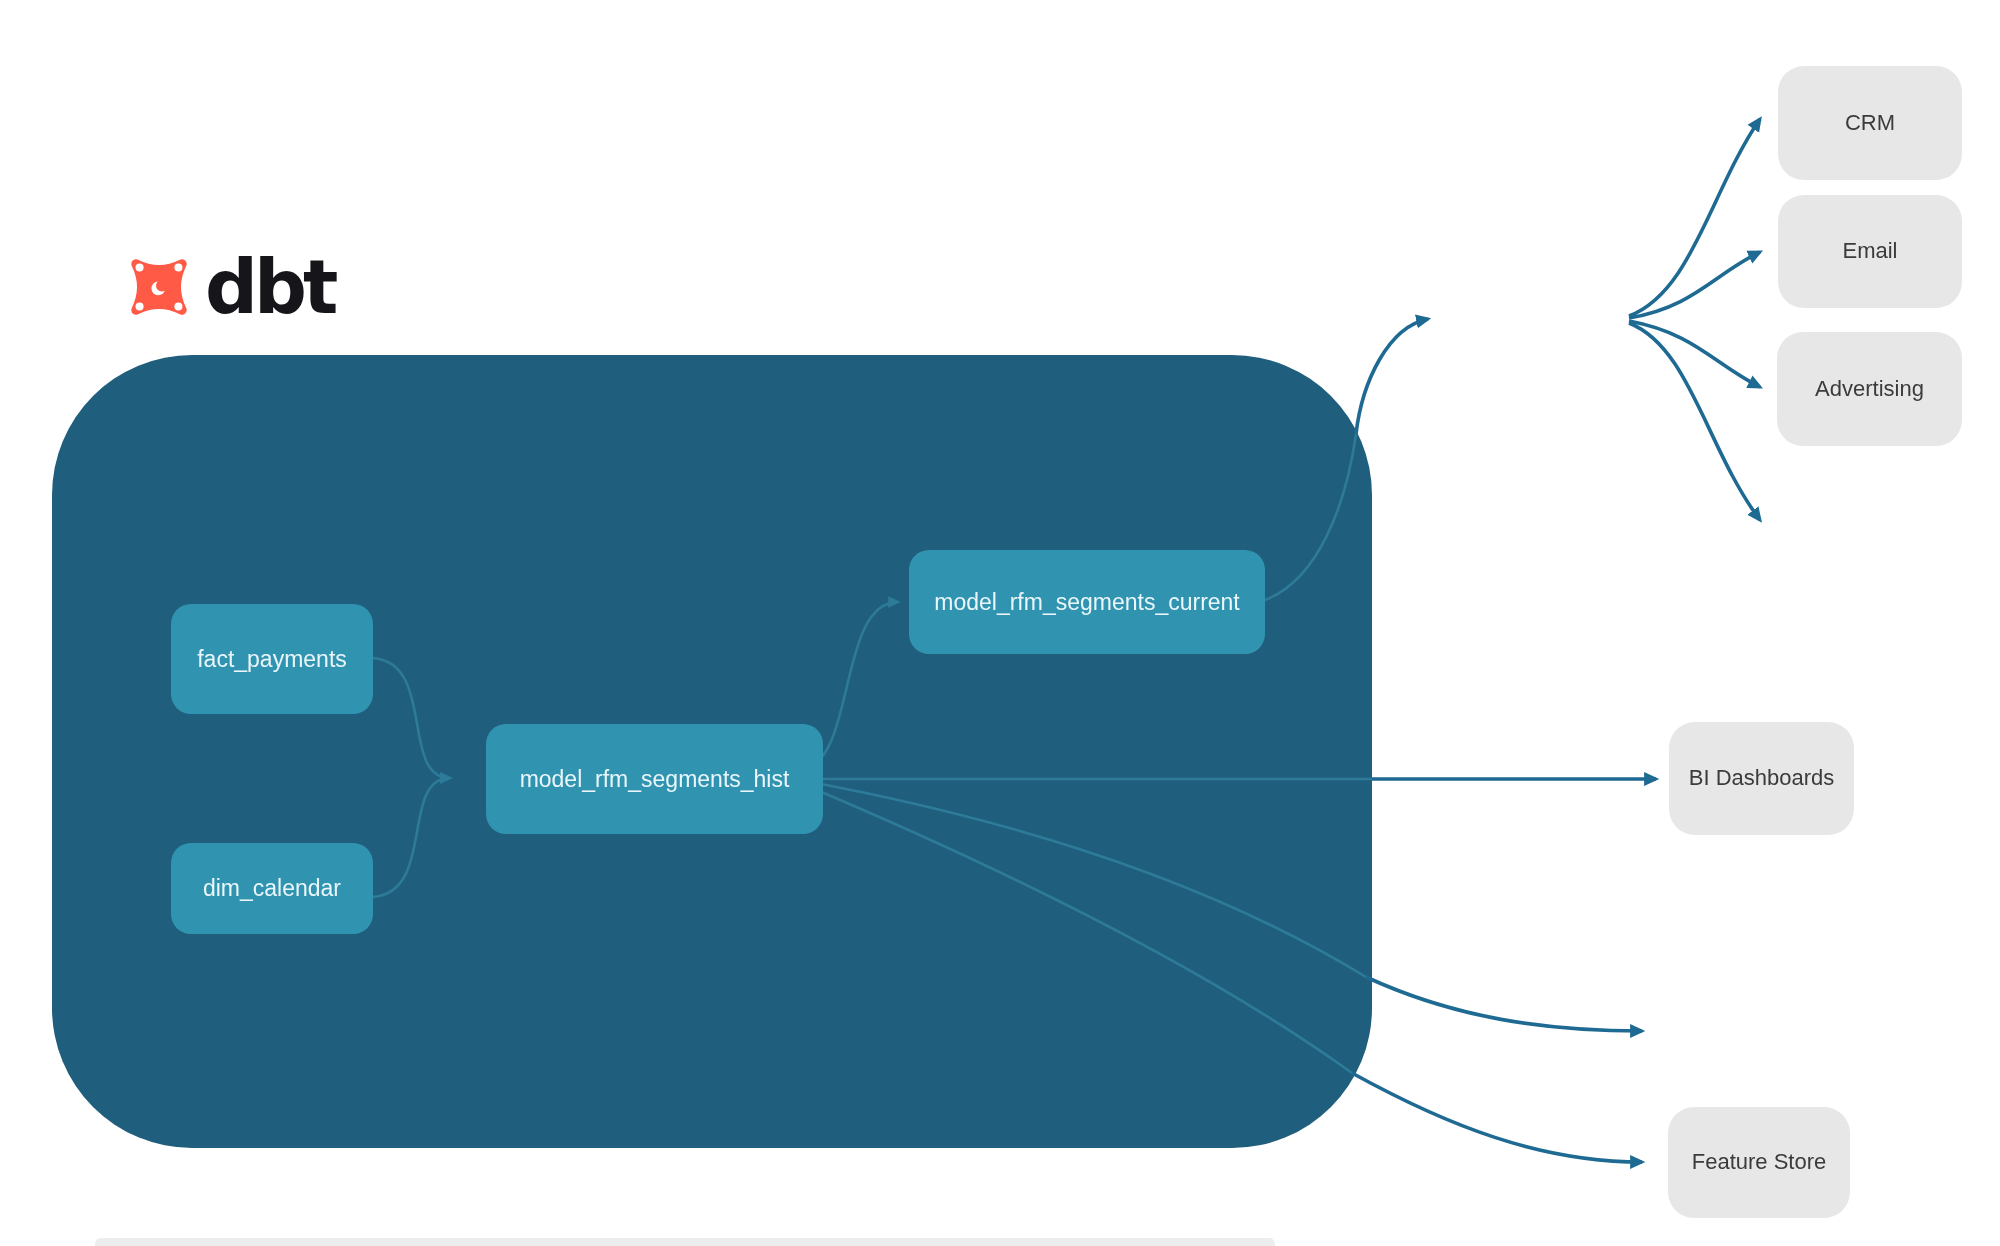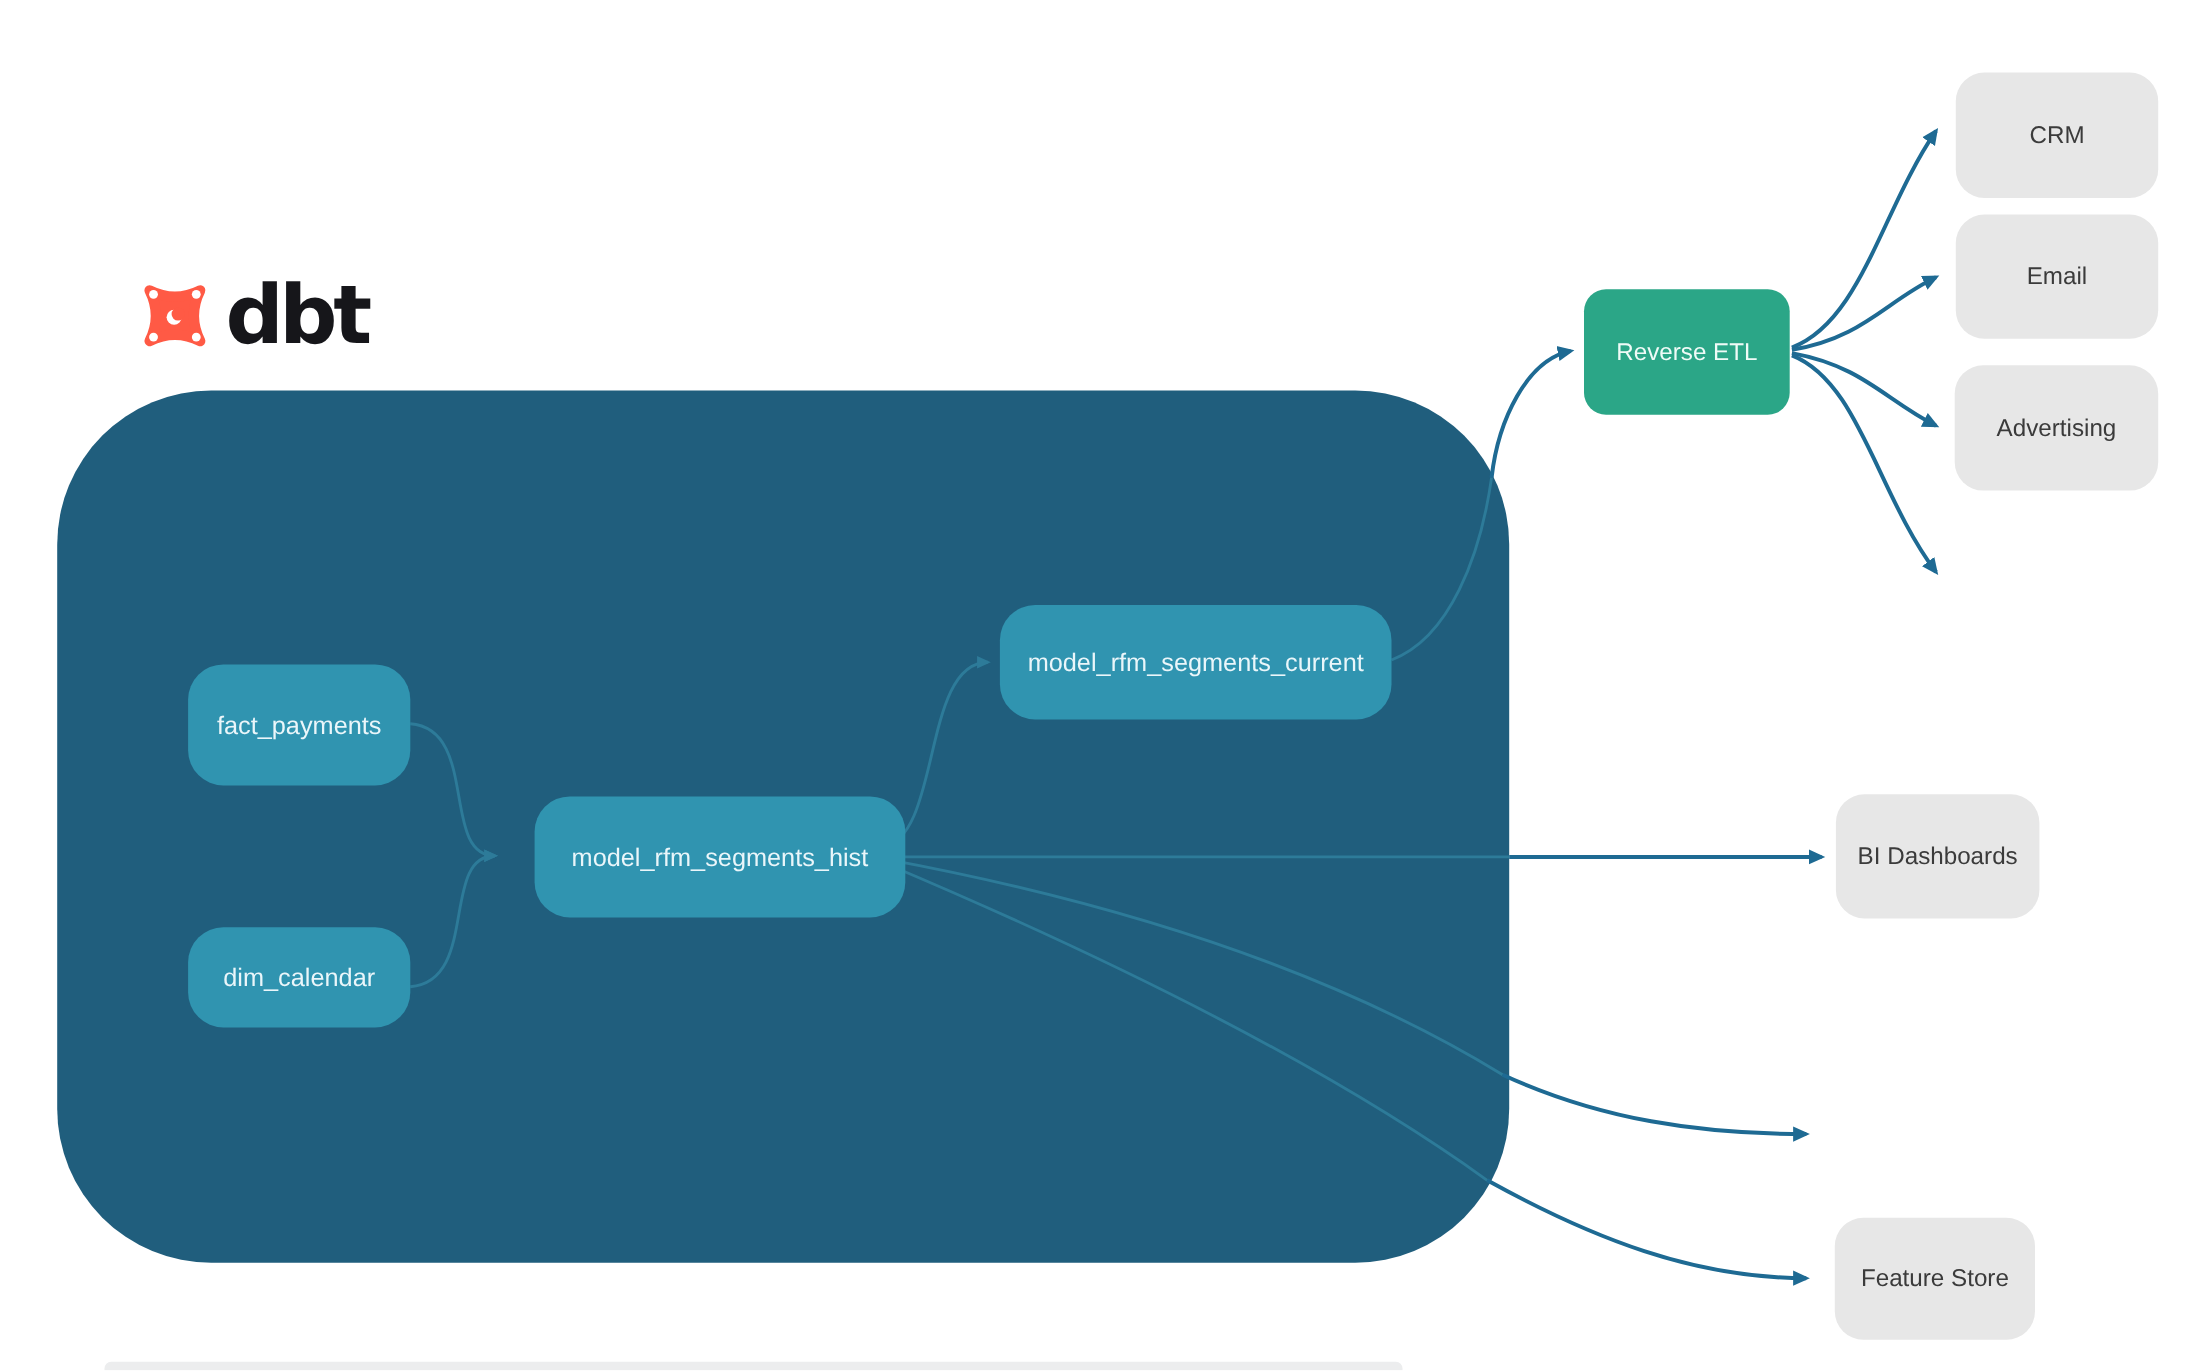--- a/index.html
+++ b/index.html
@@ -19,21 +19,21 @@
     position:absolute;left:52px;top:355px;width:1320px;height:793px;
     background:#205E7D;border-radius:140px;z-index:1;
   }
   
   svg.connectors{position:absolute;left:0;top:0;width:2000px;height:1246px;z-index:2;pointer-events:none;}
   
   .node{
     position:absolute;z-index:3;display:flex;align-items:center;justify-content:center;
     text-align:center;box-sizing:border-box;
   }
-  .wh-node{background:#3094B0;border-radius:32px;color:#EAF6FA;font-size:23px;}
+  .wh-node{background:#3094B0;border-radius:20px;color:#EAF6FA;font-size:23px;}
   .retl-node{background:#2BA687;border-radius:20px;color:#EFFBF7;font-size:22px;}
   .ext-node{background:#E7E7E7;border-radius:26px;color:#3B3B3B;font-size:22px;line-height:1.4;padding:0 18px;}
   .node-fact{left:171px;top:604px;width:202px;height:110px;}
   .node-dim{left:171px;top:843px;width:202px;height:91px;}
   .node-hist{left:486px;top:724px;width:337px;height:110px;}
   .node-current{left:909px;top:550px;width:356px;height:104px;}
   .node-retl{left:1440px;top:263px;width:187px;height:114px;}
   .dest-crm{left:1778px;top:66px;width:184px;height:114px;}
   .dest-email{left:1778px;top:195px;width:184px;height:113px;}
   .dest-adv{left:1777px;top:332px;width:185px;height:114px;}
@@ -107,23 +107,20 @@
   <div class="node wh-node node-dim">
     <span>dim_calendar</span>
   </div>
   <div class="node wh-node node-hist">
     <span>model_rfm_segments_hist</span>
   </div>
   <div class="node wh-node node-current">
     <span>model_rfm_segments_current</span>
   </div>
 
-  <div class="node retl-node node-retl">
-    <span>Reverse ETL</span>
-  </div>
 
   <div class="node ext-node dest-crm">
     <span>CRM</span>
   </div>
   <div class="node ext-node dest-email">
     <span>Email</span>
   </div>
   <div class="node ext-node dest-adv">
     <span>Advertising</span>
   </div>

